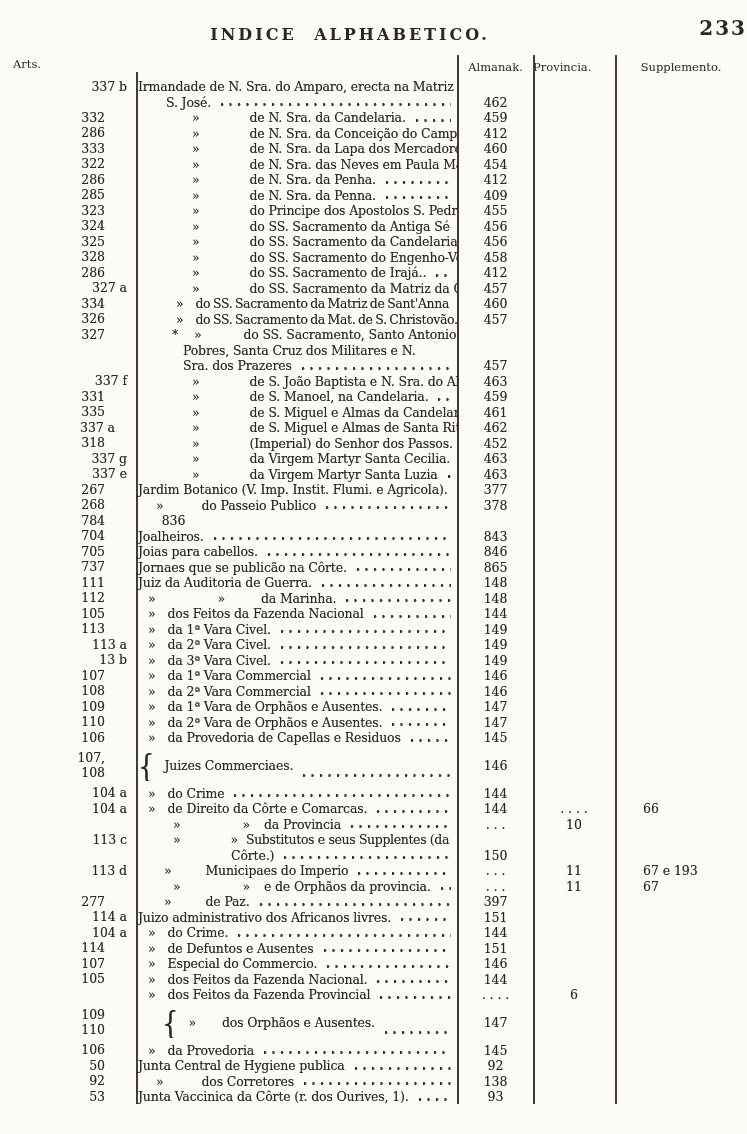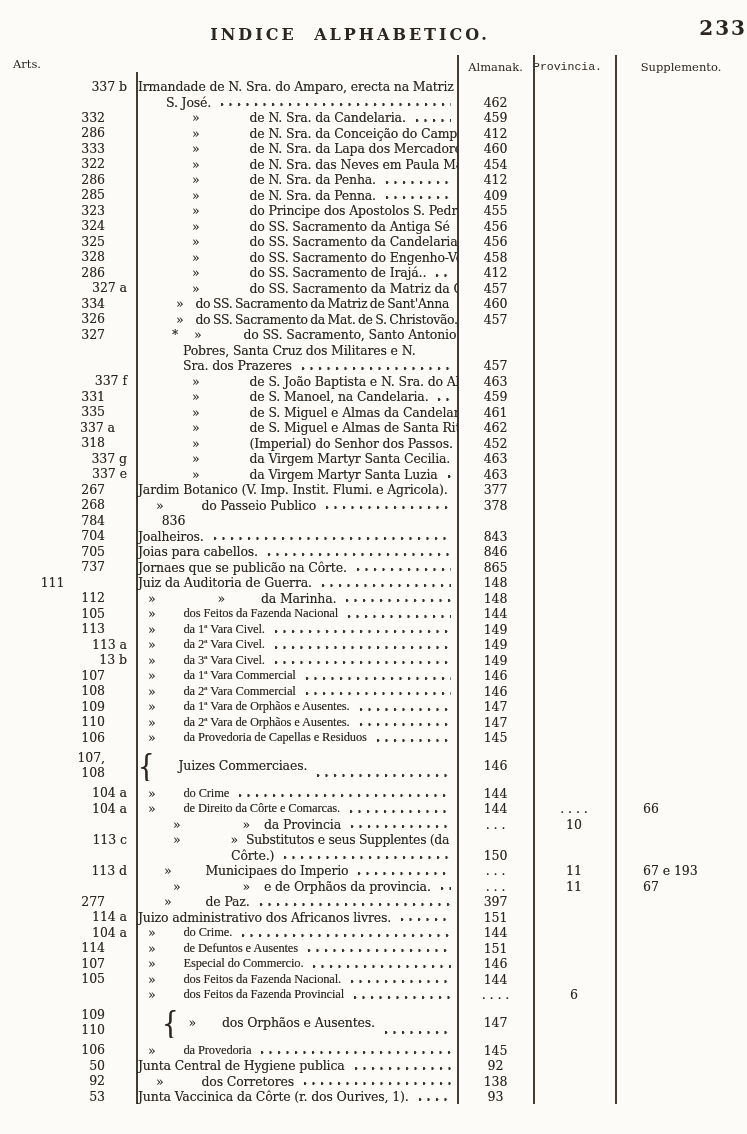--- a/index.html
+++ b/index.html
@@ -12,21 +12,21 @@
     position:absolute;top:25px;left:0;width:700px;text-align:center;
     font-weight:bold;font-size:16px;letter-spacing:3px;word-spacing:9px;
   }
   .pageno{
     position:absolute;top:16px;right:0;
     font-size:20px;font-weight:bold;letter-spacing:2px;
   }
   .colhead{position:absolute;font-size:11.5px;top:60px;}
   .h-arts{left:13px;top:57px;}
   .h-al{left:458px;width:75px;text-align:center;}
-  .h-pr{left:533px;width:62px;text-align:right;font-family:Liberation Mono, monospace;}
+  .h-pr{left:533px;width:62px;text-align:left;}
   .h-su{left:615px;width:132px;text-align:center;}
   .vrule{position:absolute;width:1.5px;background:#433d34;}
   .vr1{left:136px;top:72px;height:1032px;}
   .vr2{left:457px;top:55px;height:1049px;}
   .vr3{left:533px;top:55px;height:1049px;}
   .vr4{left:615px;top:55px;height:1049px;}
   #rows{position:absolute;top:79px;left:0;width:747px;}
   .row{display:flex;align-items:center;min-height:15.5px;font-size:12.4px;line-height:15.5px;
        text-shadow:0.2px 0 0 rgba(43,38,33,.45);}
   .row.tall{min-height:34px;margin:3px 0;}
@@ -43,27 +43,27 @@
   .c-su{width:132px;flex:none;text-align:left;padding-left:28px;box-sizing:border-box;}
   .brace{font-size:26px;line-height:30px;flex:none;transform:scaleY(1.25);font-weight:normal;}
   
   .k-m   .txt{margin-left:2px;}
   .k-cc1 .txt{margin-left:30px;}
   .k-cp  .txt{margin-left:47px;}
   .k-cc2 .txt{margin-left:95px;}
   .k-c1  .pre{margin-left:56px;} .k-c1  .txt{margin-left:50px;}
   .k-c1s .pre{margin-left:36px;word-spacing:12px;} .k-c1s .txt{margin-left:42px;}
   .k-c1t .pre{margin-left:40px;} .k-c1t .txt{margin-left:12px;letter-spacing:-0.3px;word-spacing:-1px;}
-  .k-j1  .pre{margin-left:12px;} .k-j1  .txt{margin-left:28px;font-family:Liberation Serif, serif;}
+  .k-j1  .pre{margin-left:12px;} .k-j1  .txt{margin-left:12px;}
   .k-j2  .pre{margin-left:12px;} .k-j2 .pre2{margin-left:62px;} .k-j2 .txt{margin-left:36px;}
   .k-jj2 .pre{margin-left:37px;} .k-jj2 .pre2{margin-left:62px;} .k-jj2 .txt{margin-left:14px;text-align:right;}
   .k-jj2t .pre{margin-left:37px;} .k-jj2t .pre2{margin-left:50px;} .k-jj2t .txt{margin-left:8px;letter-spacing:-0.3px;}
   .k-jm  .pre{margin-left:28px;} .k-jm  .txt{margin-left:34px;}
   .k-jar .pre{margin-left:20px;} .k-jar .txt{margin-left:38px;}
-  .k-jz  .brace{margin-left:2px;} .k-jz .txt{margin-left:24px;}
+  .k-jz  .brace{margin-left:2px;} .k-jz .txt{margin-left:10px;}
   .k-jo  .brace{margin-left:26px;} .k-jo .pre{margin-left:10px;} .k-jo .txt{margin-left:26px;}
 </style>
 </head>
 <body>
 
 <div class="sheet">
   <div class="title">INDICE ALPHABETICO.</div>
   <div class="pageno">233</div>
 
   <div class="colhead h-arts">Arts.</div>
@@ -456,21 +456,21 @@
         <div class="c-main">
           <span class="txt">Jornaes que se publicão na Côrte.</span>
           <span class="leader"></span>
         </div>
         <div class="c-al">865</div>
         <div class="c-pr"></div>
         <div class="c-su"></div>
       </div>
       <div class="row k-m">
         <div class="c-arts">
-          <span class="anum" style="padding-right: 31px; text-align: center;">111</span>
+          <span class="anum" style="padding-right: 31px;">111</span>
         </div>
         <div class="c-main">
           <span class="txt">Juiz da Auditoria de Guerra.</span>
           <span class="leader"></span>
         </div>
         <div class="c-al">148</div>
         <div class="c-pr"></div>
         <div class="c-su"></div>
       </div>
       <div class="row k-j2">

